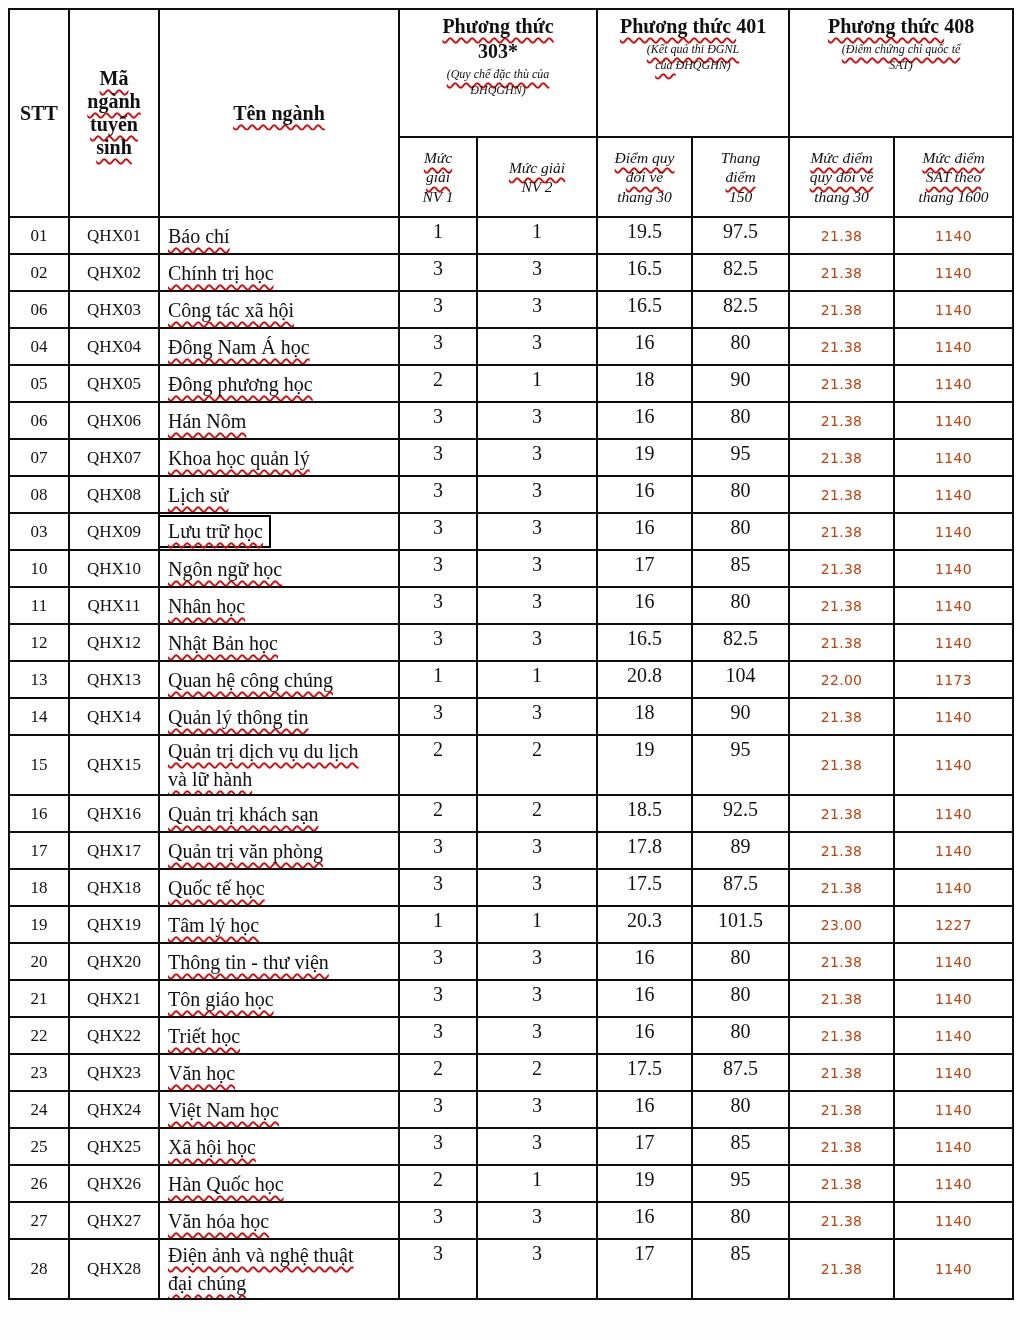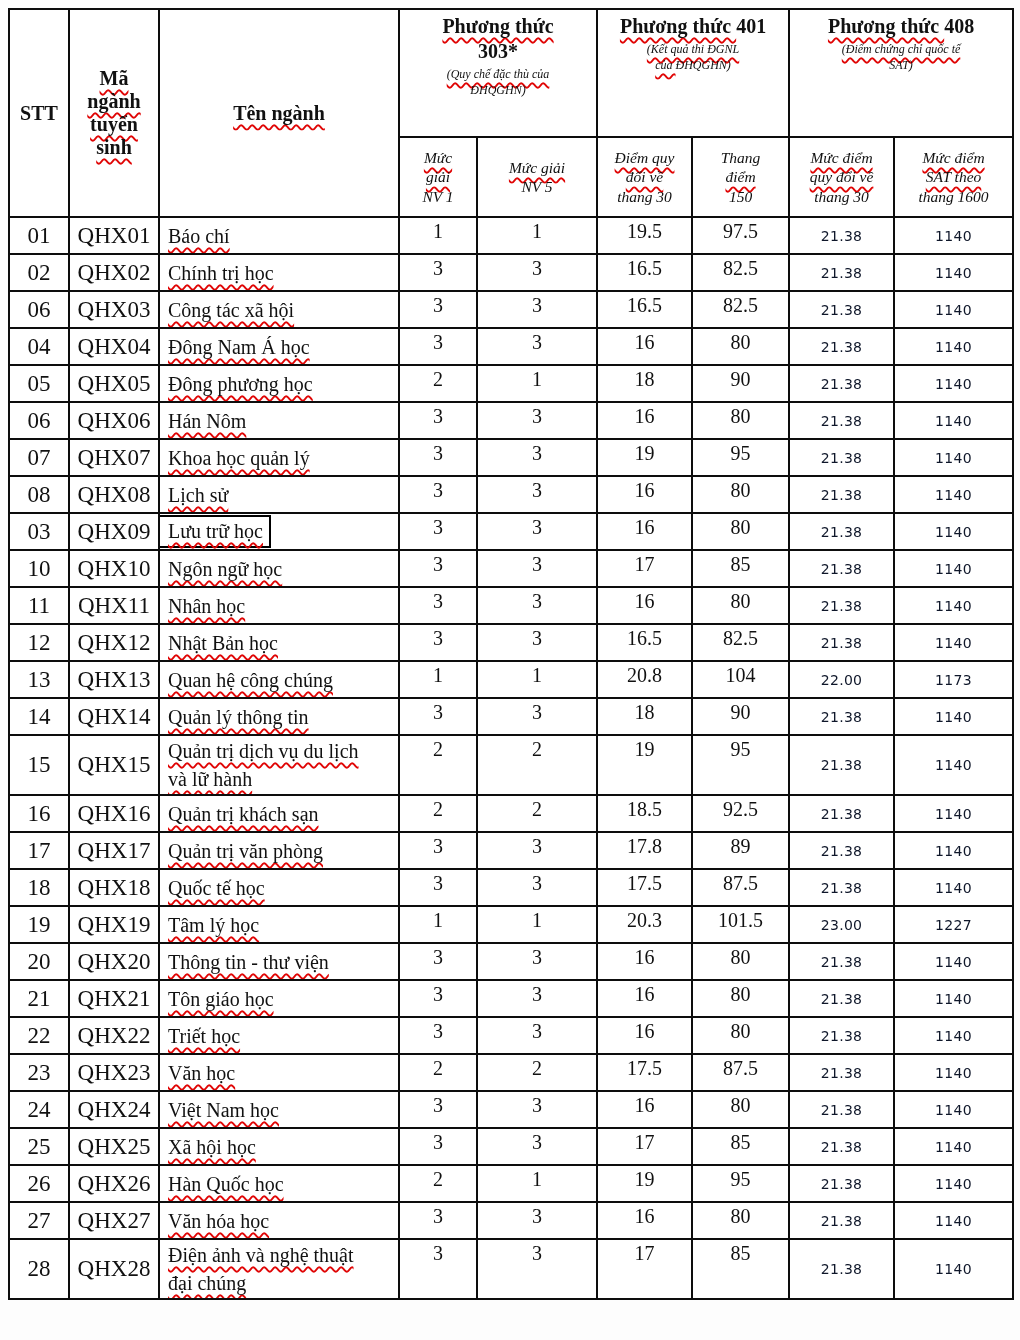--- a/index.html
+++ b/index.html
@@ -27,24 +27,24 @@
   tr.h2 th { font-weight:normal; font-style:italic; font-size:15.5px; line-height:1.25; vertical-align:middle; padding:2px 1px; }
   .stack .seg { display:block; }
   
   .sq {
     text-decoration-line:underline; text-decoration-style:wavy;
     text-decoration-color:#e00505; text-decoration-thickness:2px;
     text-underline-offset:3.5px; text-decoration-skip-ink:none;
   }
   
   tbody tr { height:37px; }
-  td.c-stt, td.c-code { font-size:23px; }
+  td.c-stt, td.c-code { font-size:17px; }
   td.c-name { text-align:left; padding-left:8px; padding-right:20px; font-size:20px; line-height:1.4; }
   td.c-num { font-size:20px; vertical-align:top; padding-top:2px; }
-  td.c-sat { font-family:"DejaVu Sans","Liberation Sans",sans-serif; font-size:14px; color:#0f172a; letter-spacing:0.3px; }
+  td.c-sat { font-family:"DejaVu Sans","Liberation Sans",sans-serif; font-size:14px; color:#c2410c; letter-spacing:0.3px; }
   .name.boxed {
     display:inline-block; border:2px solid #000; border-left:none;
     margin-left:-8px; padding:0 6px 1px 8px;
   }
 </style>
 </head>
 <body>
 
 <div class="page">
   <table class="sheet">
@@ -84,21 +84,21 @@
         </th>
       </tr>
       <tr class="h2">
         <th class="stack">
             <span class="seg sq">Mức</span>
             <span class="seg sq">giải</span>
             <span class="seg">NV 1</span>
           </th>
         <th class="stack">
             <span class="seg sq">Mức giải</span>
-            <span class="seg">NV 5</span>
+            <span class="seg">NV 2</span>
           </th>
         <th class="stack">
             <span class="seg sq">Điểm quy</span>
             <span class="seg sq">đổi về</span>
             <span class="seg">thang 30</span>
           </th>
         <th class="stack">
             <span class="seg">Thang</span>
             <span class="seg sq">điểm</span>
             <span class="seg">150</span>

